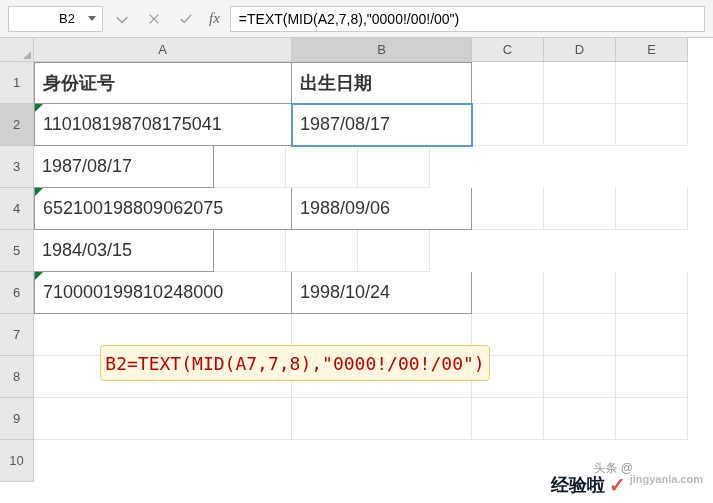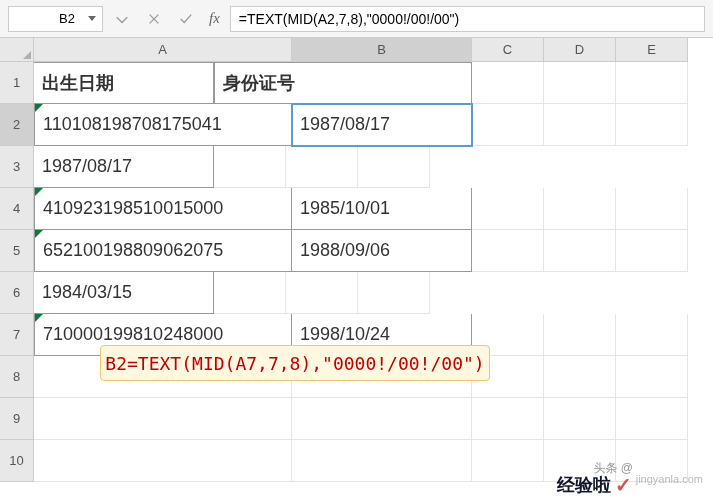--- a/index.html
+++ b/index.html
@@ -34,21 +34,21 @@
     .bordered-left { border-left: 1px solid #999; }
     .bold { font-weight: bold; }
     .active-cell { outline: 2px solid #5b9bd5; outline-offset: -1px; z-index:2; }
     .green-tri::before { content:""; position:absolute; left:0; top:0; width:0; height:0; border-left:8px solid #0a7a3b; border-bottom:8px solid transparent; }
     
     .annotation { position:absolute; left:100px; top:345px; width:390px; height:36px; background:#fff8e1; border:1px solid #f2c76e; border-radius:4px; display:flex; align-items:center; justify-content:center; font-size:18px; color:#c00000; font-family: Consolas, monospace; }
     
     .watermark { position:absolute; right:10px; bottom:6px; font-size:14px; color:#c0c0c0; display:flex; gap:4px; }
     .watermark .jy { font-size:18px; font-weight:bold; color:#0f172a; }
     .watermark .check { color:#d9534f; font-size:20px; font-weight:bold; }
-    .watermark .sub { font-size:11px; color:#bbb; }
+    .watermark .sub { font-size:11px; color:#bbb;font-weight:bold; }
     .watermark .tk { position:absolute; right:70px; bottom:20px; font-size:12px; color:#999; }
   </style>
 </head>
 <body>
 
 <div class="toolbar">
   <div class="namebox">
     <span>B2</span>
     <div class="dropdown-arrow"></div>
   </div>
@@ -87,42 +87,35 @@
       <div class="row-h">4</div>
       <div class="row-h">5</div>
       <div class="row-h">6</div>
       <div class="row-h">7</div>
       <div class="row-h">8</div>
       <div class="row-h">9</div>
       <div class="row-h">10</div>
     </div>
   <div class="cells" id="cells">
       <div class="cell-row">
+        <div class="cell bordered bordered-top bordered-left bold" style="width: 258px;">身份证号</div>
         <div class="cell bordered bordered-top bold" style="width: 180px;">出生日期</div>
-        <div class="cell bordered bordered-top bordered-left bold" style="width: 258px;">身份证号</div>
         <div class="cell" style="width: 72px;"></div>
         <div class="cell" style="width: 72px;"></div>
         <div class="cell" style="width: 72px;"></div>
       </div>
       <div class="cell-row">
         <div class="cell bordered bordered-left green-tri" style="width: 258px;">110108198708175041</div>
         <div class="cell bordered active-cell" style="width: 180px;">1987/08/17</div>
         <div class="cell" style="width: 72px;"></div>
         <div class="cell" style="width: 72px;"></div>
         <div class="cell" style="width: 72px;"></div>
       </div>
       <div class="cell-row">
         <div class="cell bordered" style="width: 180px;">1987/08/17</div>
-        <div class="cell" style="width: 72px;"></div>
-        <div class="cell" style="width: 72px;"></div>
-        <div class="cell" style="width: 72px;"></div>
-      </div>
-      <div class="cell-row">
-        <div class="cell bordered bordered-left green-tri" style="width: 258px;">410923198510015000</div>
-        <div class="cell bordered" style="width: 180px;">1985/10/01</div>
         <div class="cell" style="width: 72px;"></div>
         <div class="cell" style="width: 72px;"></div>
         <div class="cell" style="width: 72px;"></div>
       </div>
       <div class="cell-row">
         <div class="cell bordered bordered-left green-tri" style="width: 258px;">652100198809062075</div>
         <div class="cell bordered" style="width: 180px;">1988/09/06</div>
         <div class="cell" style="width: 72px;"></div>
         <div class="cell" style="width: 72px;"></div>
         <div class="cell" style="width: 72px;"></div>

